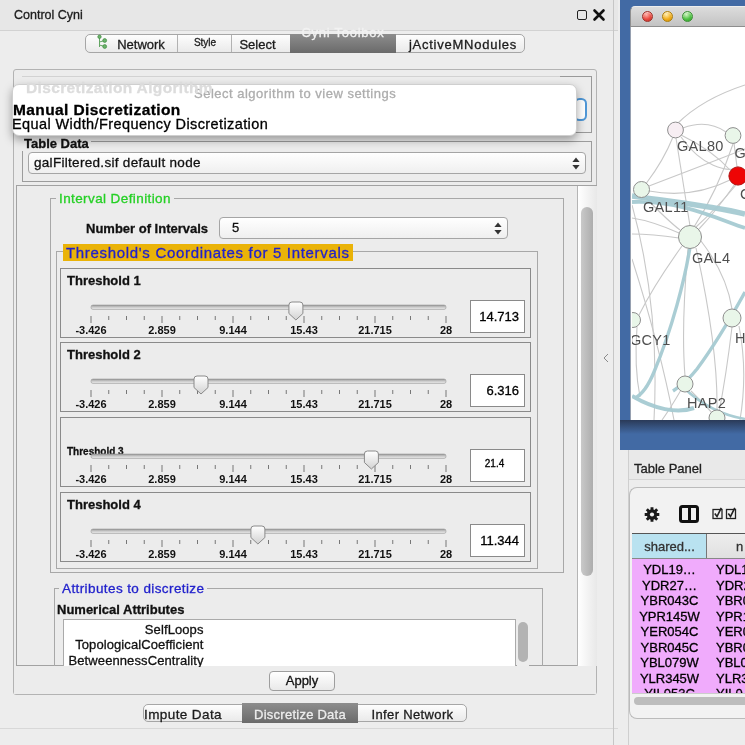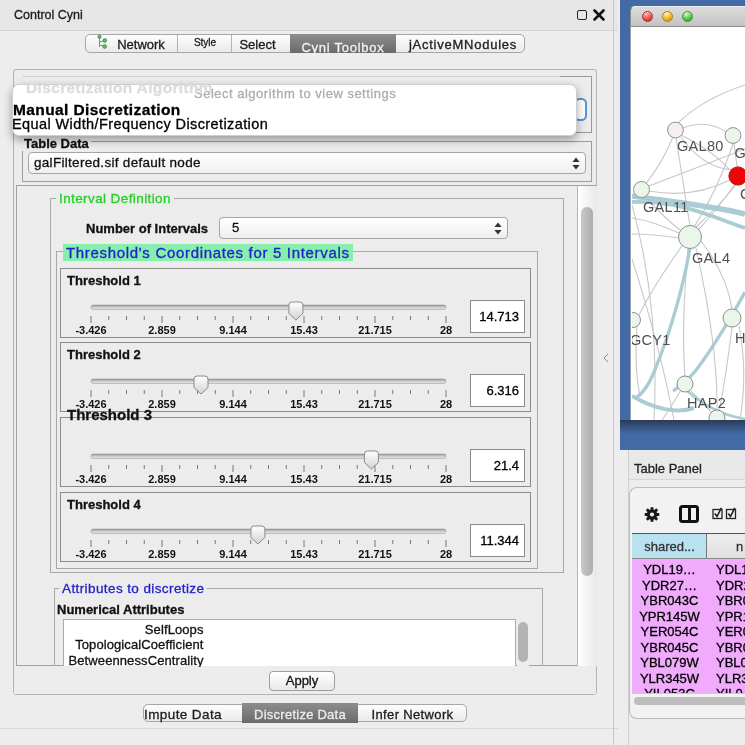--- a/index.html
+++ b/index.html
@@ -26,21 +26,21 @@
   <div class="abs" style="left:231px;top:34.5px;width:1px;height:17px;background:#b2b2b2;"></div>
   <svg class="abs" style="left:96px;top:34px;" width="12" height="16" viewBox="0 0 12 16">
     <path d="M3.5 3 L3.5 13 M3.5 8 L8.5 6.5 M3.5 11 L8.5 12.5" stroke="#63a563" stroke-width="1" fill="none"></path>
     <circle cx="3.5" cy="2.8" r="1.7" fill="#6cb26c" stroke="#3d8a3d" stroke-width="0.7"></circle>
     <circle cx="8.7" cy="6.5" r="1.9" fill="#6cb26c" stroke="#3d8a3d" stroke-width="0.7"></circle>
     <circle cx="8.7" cy="12.5" r="1.9" fill="#6cb26c" stroke="#3d8a3d" stroke-width="0.7"></circle>
   </svg>
   <div class="abs" style="left:112px;top:36.5px;width:58px;text-align:center;font-size:13px;color:#1b1b1b;">Network</div>
   <div class="abs" style="left:178px;top:36.5px;width:54px;text-align:center;font-size:10px;color:#1b1b1b;">Style</div>
   <div class="abs" style="left:228px;top:36.5px;width:59px;text-align:center;font-size:13px;color:#1b1b1b;">Select</div>
-  <div class="abs" style="left:290px;top:40px;width:106px;text-align:center;font-size:13px;letter-spacing:0.75px;color:#f2f2f2;">Cyni Toolbox</div>
+  <div class="abs" style="left:290px;top:25px;width:106px;text-align:center;font-size:13px;letter-spacing:0.75px;color:#f2f2f2;">Cyni Toolbox</div>
   <div class="abs" style="left:400px;top:36.5px;width:126px;text-align:center;font-size:13px;letter-spacing:0.75px;color:#1b1b1b;">jActiveMNodules</div>
 
   <div class="abs" style="left:13px;top:69px;width:584px;height:626px;background:#ececec;border:1px solid #b3b3b3;border-radius:3px;box-sizing:border-box;"></div>
 
   <div class="abs" style="left:22px;top:76px;width:570px;height:1px;background:#d2d2d2;"></div>
   <div class="abs" style="left:560px;top:76px;width:32px;height:57px;border:1px solid #999;border-left:none;box-sizing:border-box;"></div>
   <div class="abs" style="left:574px;top:98px;width:13px;height:23px;border:2.5px solid #4f97d6;border-radius:5.5px;background:#fff;box-sizing:border-box;"></div>
 
   <div class="abs" style="left:22px;top:141px;width:570px;height:41px;border:1px solid #9c9c9c;box-sizing:border-box;"></div>
   <div class="abs" style="left:22px;top:136px;padding:0 2px;background:#ececec;font-size:13px;font-weight:bold;color:#111;">Table Data</div>
@@ -61,21 +61,21 @@
 
   <div class="abs" style="left:86px;top:221px;font-size:13px;font-weight:bold;color:#111;">Number of Intervals</div>
   <div class="abs" style="left:219px;top:217px;width:289px;height:22px;background:linear-gradient(#ffffff,#efefef);border:1px solid #a5a5a5;border-radius:4px;box-sizing:border-box;"></div>
   <div class="abs" style="left:232px;top:220px;font-size:13px;color:#111;">5</div>
   <svg class="abs" style="left:493px;top:222px;" width="10" height="13" viewBox="0 0 10 13">
     <path d="M5 0.5 L8.6 5 L1.4 5 Z" fill="#333"></path>
       <path d="M5 12.5 L8.6 8 L1.4 8 Z" fill="#333"></path>
   </svg>
 
   <div class="abs" style="left:56px;top:251px;width:482px;height:318px;border:1px solid #a8a8a8;box-sizing:border-box;"></div>
-  <div class="abs" style="left:63px;top:244px;padding:0 3px;background:#86efac;font-size:15px;letter-spacing:0.68px;color:#2222cc;">Threshold's Coordinates for 5 Intervals</div>
+  <div class="abs" style="left:63px;top:244px;padding:0 3px;background:#eab308;font-size:15px;letter-spacing:0.68px;color:#2222cc;">Threshold's Coordinates for 5 Intervals</div>
 
   <div class="abs" style="left:60px;top:268px;width:471px;height:70px;border:1px solid #8a8a8a;box-sizing:border-box;background:#ececec;"></div>
   <div class="abs" style="left:67px;top:273px;font-size:13px;font-weight:bold;color:#111;">Threshold 1</div>
   <svg class="abs" style="left:60px;top:268px;" width="471" height="70" viewBox="0 0 471 70">
     <defs>
       <linearGradient id="trk268" x1="0" y1="0" x2="0" y2="1">
         <stop offset="0" stop-color="#8e8e8e"></stop>
           <stop offset="0.45" stop-color="#c9c9c9"></stop>
           <stop offset="1" stop-color="#e9e9e9"></stop>
       </linearGradient>
@@ -162,21 +162,21 @@
       <text x="102" y="66" text-anchor="middle" font-size="11" font-weight="bold" fill="#111" font-family="Liberation Sans,sans-serif">2.859</text>
       <text x="173" y="66" text-anchor="middle" font-size="11" font-weight="bold" fill="#111" font-family="Liberation Sans,sans-serif">9.144</text>
       <text x="244" y="66" text-anchor="middle" font-size="11" font-weight="bold" fill="#111" font-family="Liberation Sans,sans-serif">15.43</text>
       <text x="315" y="66" text-anchor="middle" font-size="11" font-weight="bold" fill="#111" font-family="Liberation Sans,sans-serif">21.715</text>
       <text x="386" y="66" text-anchor="middle" font-size="11" font-weight="bold" fill="#111" font-family="Liberation Sans,sans-serif">28</text>
   </svg>
   <div class="abs" style="left:470px;top:374px;width:55px;height:33px;background:#fff;border:1px solid #8a8a8a;box-sizing:border-box;"></div>
   <div class="abs" style="left:470px;top:383px;width:49px;text-align:right;font-size:13px;color:#000;">6.316</div>
 
   <div class="abs" style="left:60px;top:417px;width:471px;height:70px;border:1px solid #8a8a8a;box-sizing:border-box;background:#ececec;"></div>
-  <div class="abs" style="left:67px;top:406px;font-size:15px;font-weight:bold;color:#111;">Threshold 3</div>
+  <div class="abs" style="left:67px;top:446px;font-size:10px;font-weight:bold;color:#111;">Threshold 3</div>
   <svg class="abs" style="left:60px;top:417px;" width="471" height="70" viewBox="0 0 471 70">
     <defs>
       <linearGradient id="trk417" x1="0" y1="0" x2="0" y2="1">
         <stop offset="0" stop-color="#8e8e8e"></stop>
           <stop offset="0.45" stop-color="#c9c9c9"></stop>
           <stop offset="1" stop-color="#e9e9e9"></stop>
       </linearGradient>
       <linearGradient id="th417" x1="0" y1="0" x2="0" y2="1">
         <stop offset="0" stop-color="#ffffff"></stop>
           <stop offset="1" stop-color="#d2d2d2"></stop>
@@ -208,21 +208,21 @@
     </g>
     <path d="M 304.4 45.5 L 304.4 37 Q 304.4 34 307.4 34 L 315.4 34 Q 318.4 34 318.4 37 L 318.4 45.5 L 311.4 52 Z" fill="url(#th417)" stroke="#8a8a8a" stroke-width="1"></path>
     <text x="31" y="66" text-anchor="middle" font-size="11" font-weight="bold" fill="#111" font-family="Liberation Sans,sans-serif">-3.426</text>
       <text x="102" y="66" text-anchor="middle" font-size="11" font-weight="bold" fill="#111" font-family="Liberation Sans,sans-serif">2.859</text>
       <text x="173" y="66" text-anchor="middle" font-size="11" font-weight="bold" fill="#111" font-family="Liberation Sans,sans-serif">9.144</text>
       <text x="244" y="66" text-anchor="middle" font-size="11" font-weight="bold" fill="#111" font-family="Liberation Sans,sans-serif">15.43</text>
       <text x="315" y="66" text-anchor="middle" font-size="11" font-weight="bold" fill="#111" font-family="Liberation Sans,sans-serif">21.715</text>
       <text x="386" y="66" text-anchor="middle" font-size="11" font-weight="bold" fill="#111" font-family="Liberation Sans,sans-serif">28</text>
   </svg>
   <div class="abs" style="left:470px;top:449px;width:55px;height:33px;background:#fff;border:1px solid #8a8a8a;box-sizing:border-box;"></div>
-  <div class="abs" style="left:470px;top:458px;width:49px;text-align:right;font-size:13px;color:#000;">21.4</div>
+  <div class="abs" style="left:470px;top:458px;width:49px;text-align:center;font-size:10px;color:#000;">21.4</div>
 
   <div class="abs" style="left:60px;top:492px;width:471px;height:70px;border:1px solid #8a8a8a;box-sizing:border-box;background:#ececec;"></div>
   <div class="abs" style="left:67px;top:497px;font-size:13px;font-weight:bold;color:#111;">Threshold 4</div>
   <svg class="abs" style="left:60px;top:492px;" width="471" height="70" viewBox="0 0 471 70">
     <defs>
       <linearGradient id="trk492" x1="0" y1="0" x2="0" y2="1">
         <stop offset="0" stop-color="#8e8e8e"></stop>
           <stop offset="0.45" stop-color="#c9c9c9"></stop>
           <stop offset="1" stop-color="#e9e9e9"></stop>
       </linearGradient>

